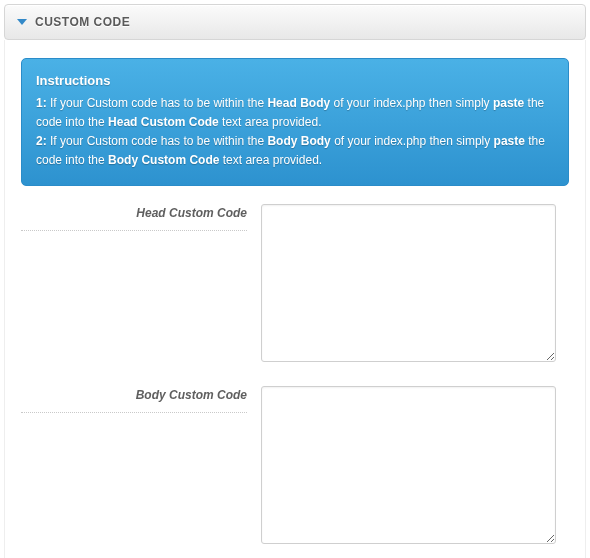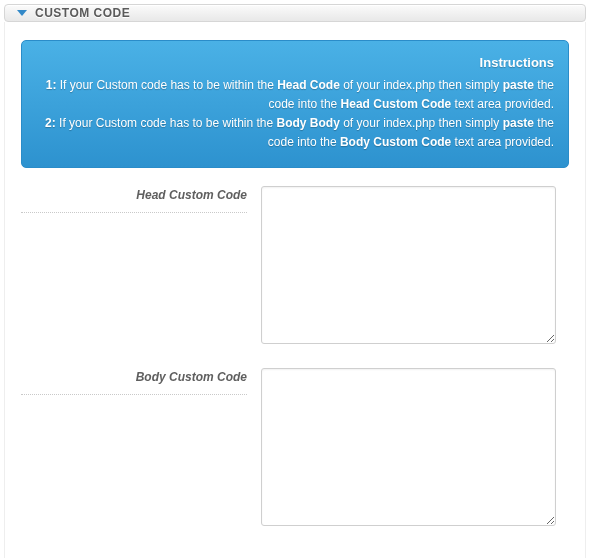--- a/index.html
+++ b/index.html
@@ -10,21 +10,21 @@
       height: 558px;
       padding: 4px;
     }
     .panel {
       width: 100%;
     }
     .panel-header {
       background: linear-gradient(to bottom, #fbfbfb 0%, #e8e8e8 100%);
       border: 1px solid #d6d6d6;
       border-radius: 4px;
-      padding: 1px 12px;
+      padding: 10px 12px;
       display: flex;
       align-items: center;
       box-shadow: 0 1px 0 #fff inset;
       text-align: center;
     }
     .panel-header .tri {
       width: 0; height: 0;
       border-left: 5px solid transparent;
       border-right: 5px solid transparent;
       border-top: 6px solid #3389c8;
@@ -47,21 +47,20 @@
     .instructions {
       background: linear-gradient(to bottom, #4ab1e6 0%, #2d92cf 100%);
       border: 1px solid #2a8cc9;
       border-radius: 5px;
       color: #ffffff;
       padding: 12px 14px 14px 14px;
       font-size: 12px;
       line-height: 1.6;
       text-shadow: 0 1px 1px rgba(0,0,0,0.25);
       margin-bottom: 18px;
-      text-align: right;
     }
     .instructions .itop {
       font-weight: bold;
       font-size: 13px;
       margin-bottom: 2px;
     }
     .instructions b { font-weight: bold; }
     .field-row {
       display: flex;
       align-items: flex-start;
@@ -110,21 +109,21 @@
   <div class="panel-header">
     <span class="tri"></span>
     <span class="title">CUSTOM CODE</span>
   </div>
 
   <div class="panel-body">
 
     <div class="instructions">
       <div class="itop">Instructions</div>
       <div>
-        <b>1:</b><span> If your Custom code has to be within the </span><b>Head Code</b><span> of your index.php then simply </span><b>paste</b><span> the code into the </span><b>Head Custom Code</b><span> text area provided.</span>
+        <b>1:</b><span> If your Custom code has to be within the </span><b>Head Body</b><span> of your index.php then simply </span><b>paste</b><span> the code into the </span><b>Head Custom Code</b><span> text area provided.</span>
       </div>
       <div>
         <b>2:</b><span> If your Custom code has to be within the </span><b>Body Body</b><span> of your index.php then simply </span><b>paste</b><span> the code into the </span><b>Body Custom Code</b><span> text area provided.</span>
       </div>
     </div>
 
     <div class="field-row">
       <div class="field-label-col">
         <span class="field-label">Head Custom Code</span>
         <div class="dotted-line"></div>

